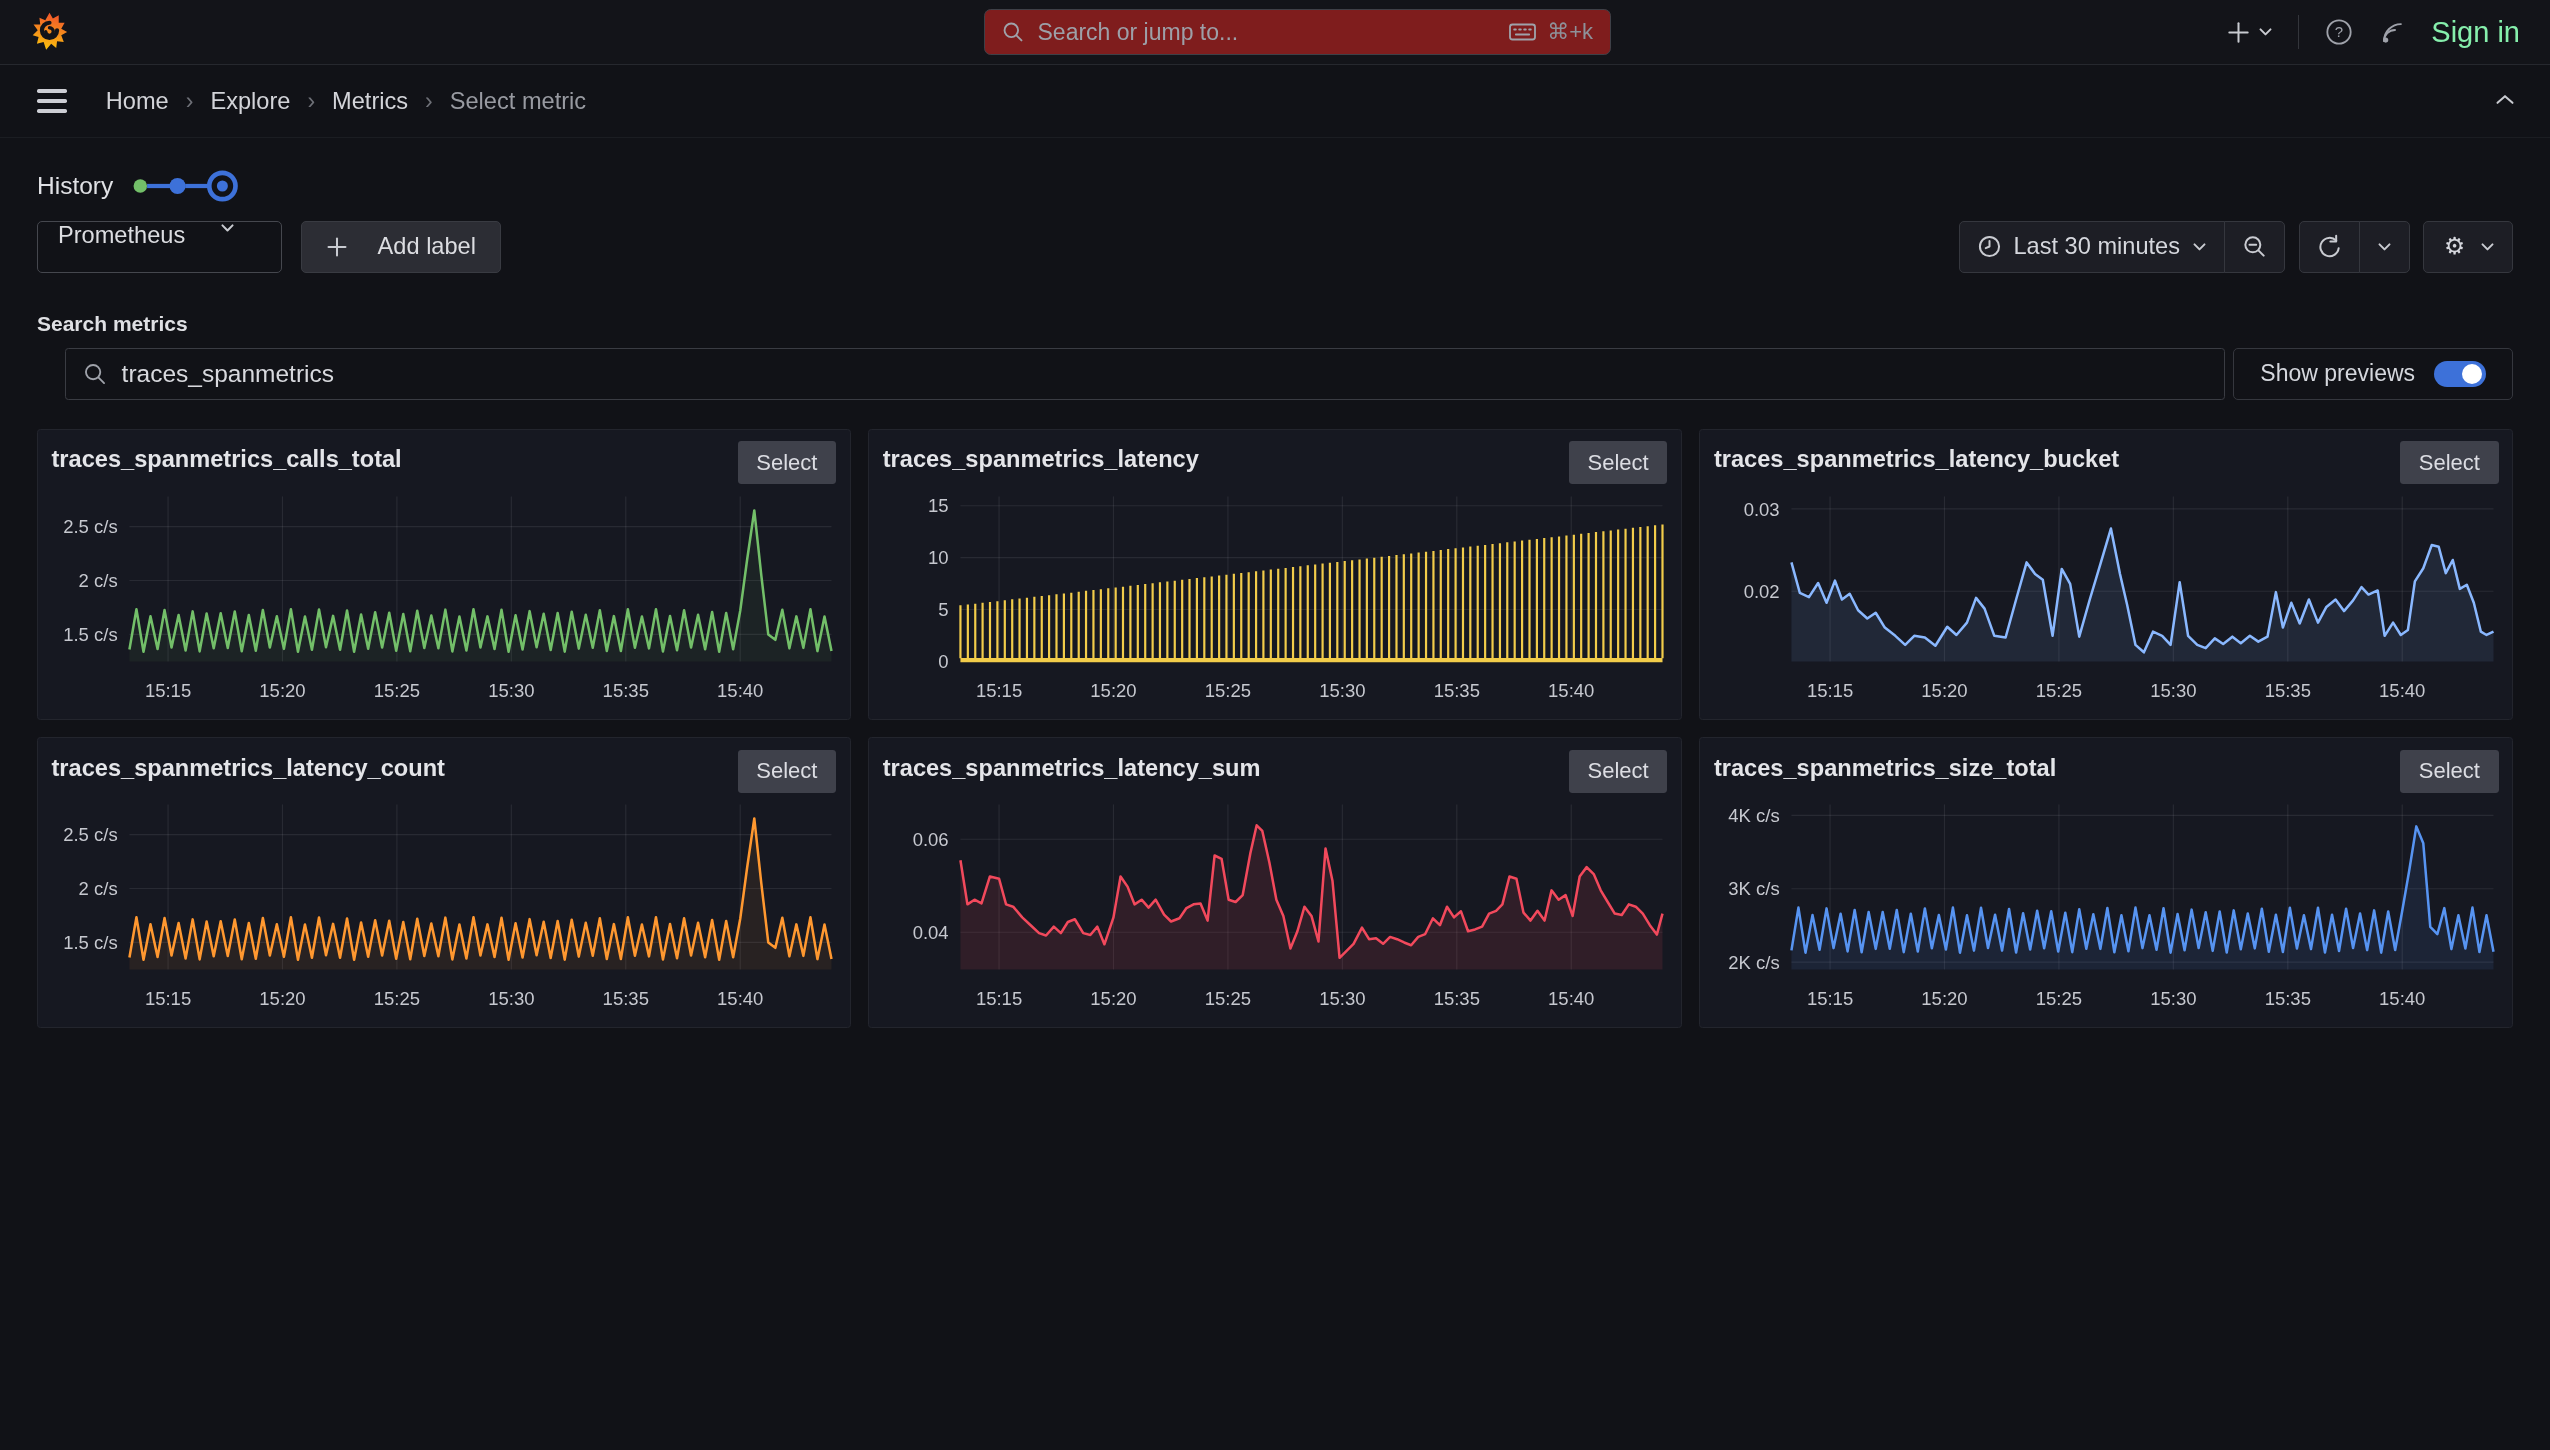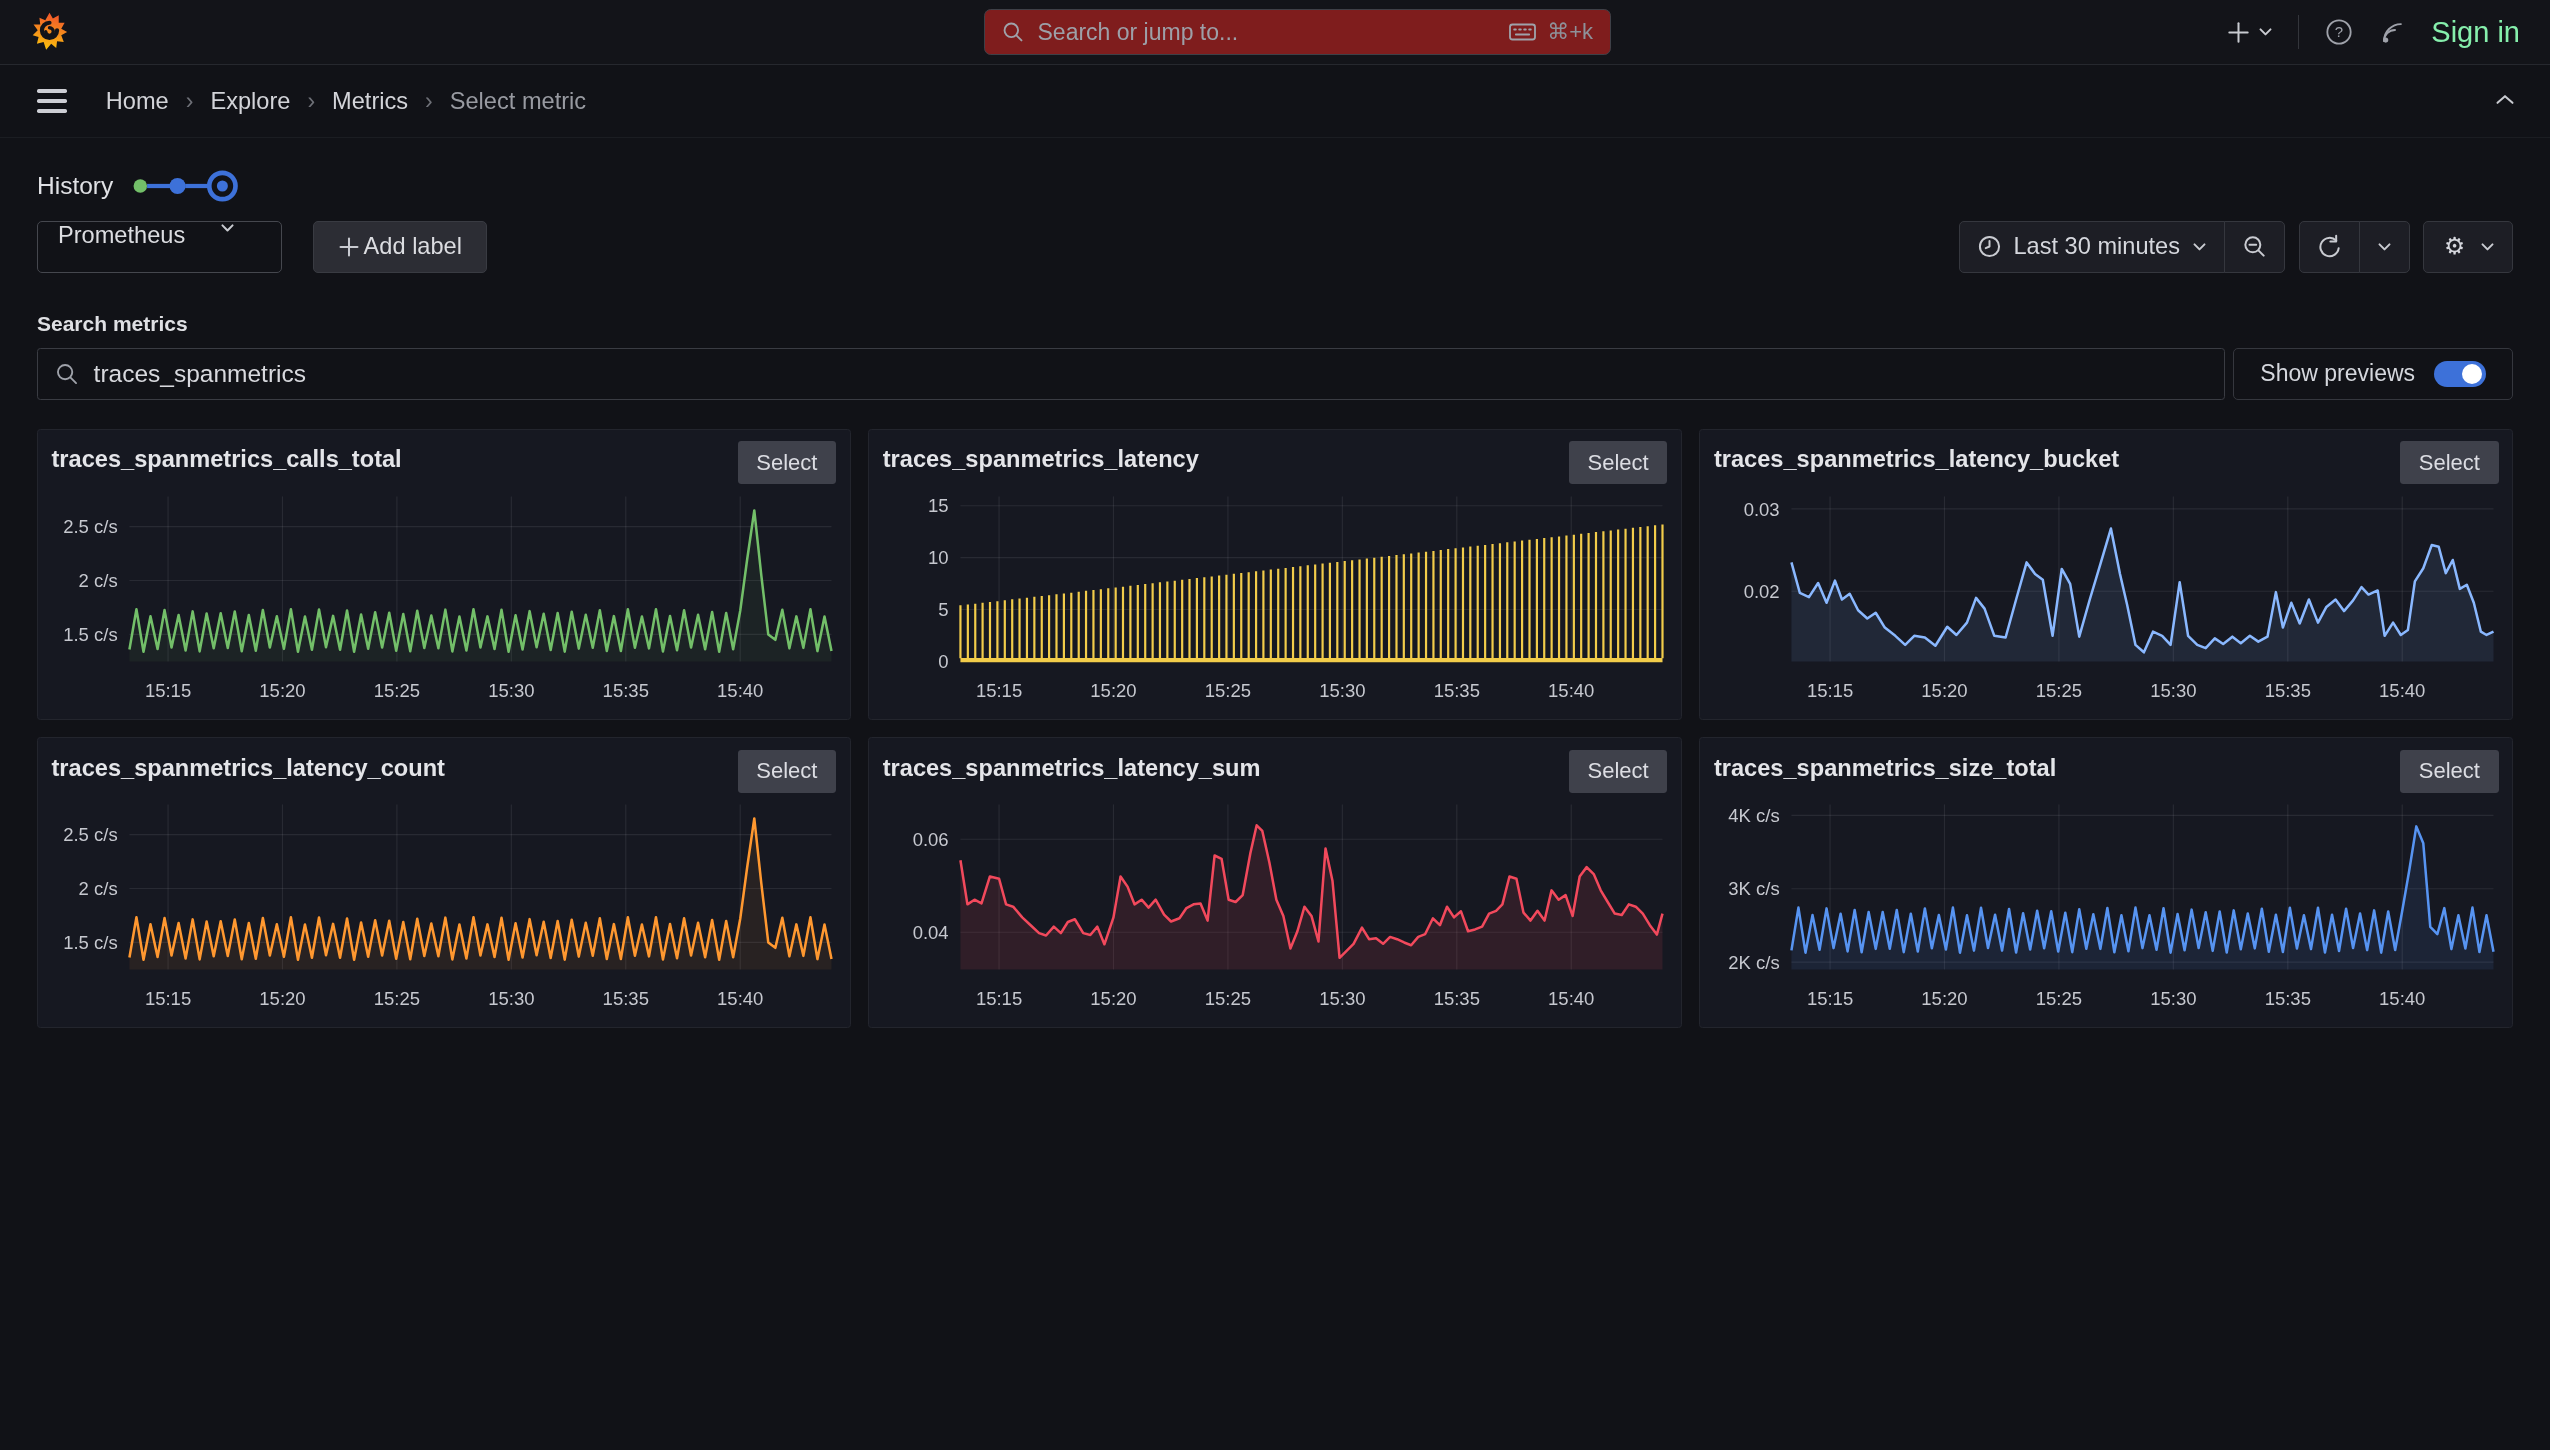--- a/index.html
+++ b/index.html
@@ -41,35 +41,35 @@
   .content { padding:0 37px; }
   .history-row { margin-top:25px; display:flex; align-items:center; gap:18px; height:46px; }
   .history-label { font-size:24.5px; color:#e0e1e5; }
   .section-label { margin-top:35px; display:flex; align-items:center; gap:11.8px; font-size:21px; font-weight:700; color:#dfe0e4; }
   .control-row { margin-top:11.8px; display:flex; align-items:center; }
   .ds-select {
     height:52px; min-width:245px; background:#111217; border:0.8px solid #45474e; border-radius:5px;
     display:flex; gap:34px; padding:0 20px; font-size:23.6px; color:#dcdde1; cursor:pointer;
   }
   .add-label-btn {
-    margin-left:31px; height:52px; background:#2c2d34; border:0.8px solid #393b42; border-radius:5px;
-    display:flex; align-items:center; gap:4px; padding:0 23.6px; font-size:23.6px; font-weight:500; color:#dcdde1; cursor:pointer;text-align:center;
+    margin-left:19px; height:52px; background:#2c2d34; border:0.8px solid #393b42; border-radius:5px;
+    display:flex; align-items:center; gap:30px; padding:0 23.6px; font-size:23.6px; font-weight:500; color:#dcdde1; cursor:pointer;text-align:center;
   }
   .spacer { flex:1; }
   .time-controls { display:flex; gap:13.5px; align-items:center; }
   .btn-group { display:flex; }
   .tbtn {
     height:52px; background:#1d1e25; border:0.8px solid #35373e; border-radius:5px; color:#d5d7dd;
     display:flex; align-items:center; gap:11.8px; padding:0 17px; font-size:23.6px; font-weight:500; cursor:pointer;
   }
   .btn-group .tbtn { border-radius:0; }
   .btn-group .tbtn:first-child { border-radius:5px 0 0 5px; }
   .btn-group .tbtn + .tbtn { margin-left:-0.8px; border-radius:0 5px 5px 0; }
   .search-label { margin-top:39px; font-size:21px; font-weight:700; color:#dfe0e4; }
-  .search-row { margin-top:11.8px; display:flex; gap:8px; }
+  .search-row { margin-top:11.8px; display:flex; gap:8px;margin-left:28px; }
   .metrics-input {
     flex:1; height:52px; border:0.8px solid #3a3c43; border-radius:3.4px; background:transparent;
     display:flex; align-items:center; gap:15px; padding:0 17px; font-size:24.5px; color:#d8d9de;
   }
   .previews-box {
     width:280px; height:52px; border:0.8px solid #35373e; border-radius:5px;
     display:flex; align-items:center; justify-content:center; gap:18.6px; font-size:23px; color:#d5d7dd;
   }
   .toggle { width:52px; height:26px; border-radius:13.5px; background:#3D71D9; position:relative; cursor:pointer; }
   .toggle .knob { position:absolute; right:3.4px; top:3px; width:20px; height:20px; border-radius:50%; background:#ffffff; }

